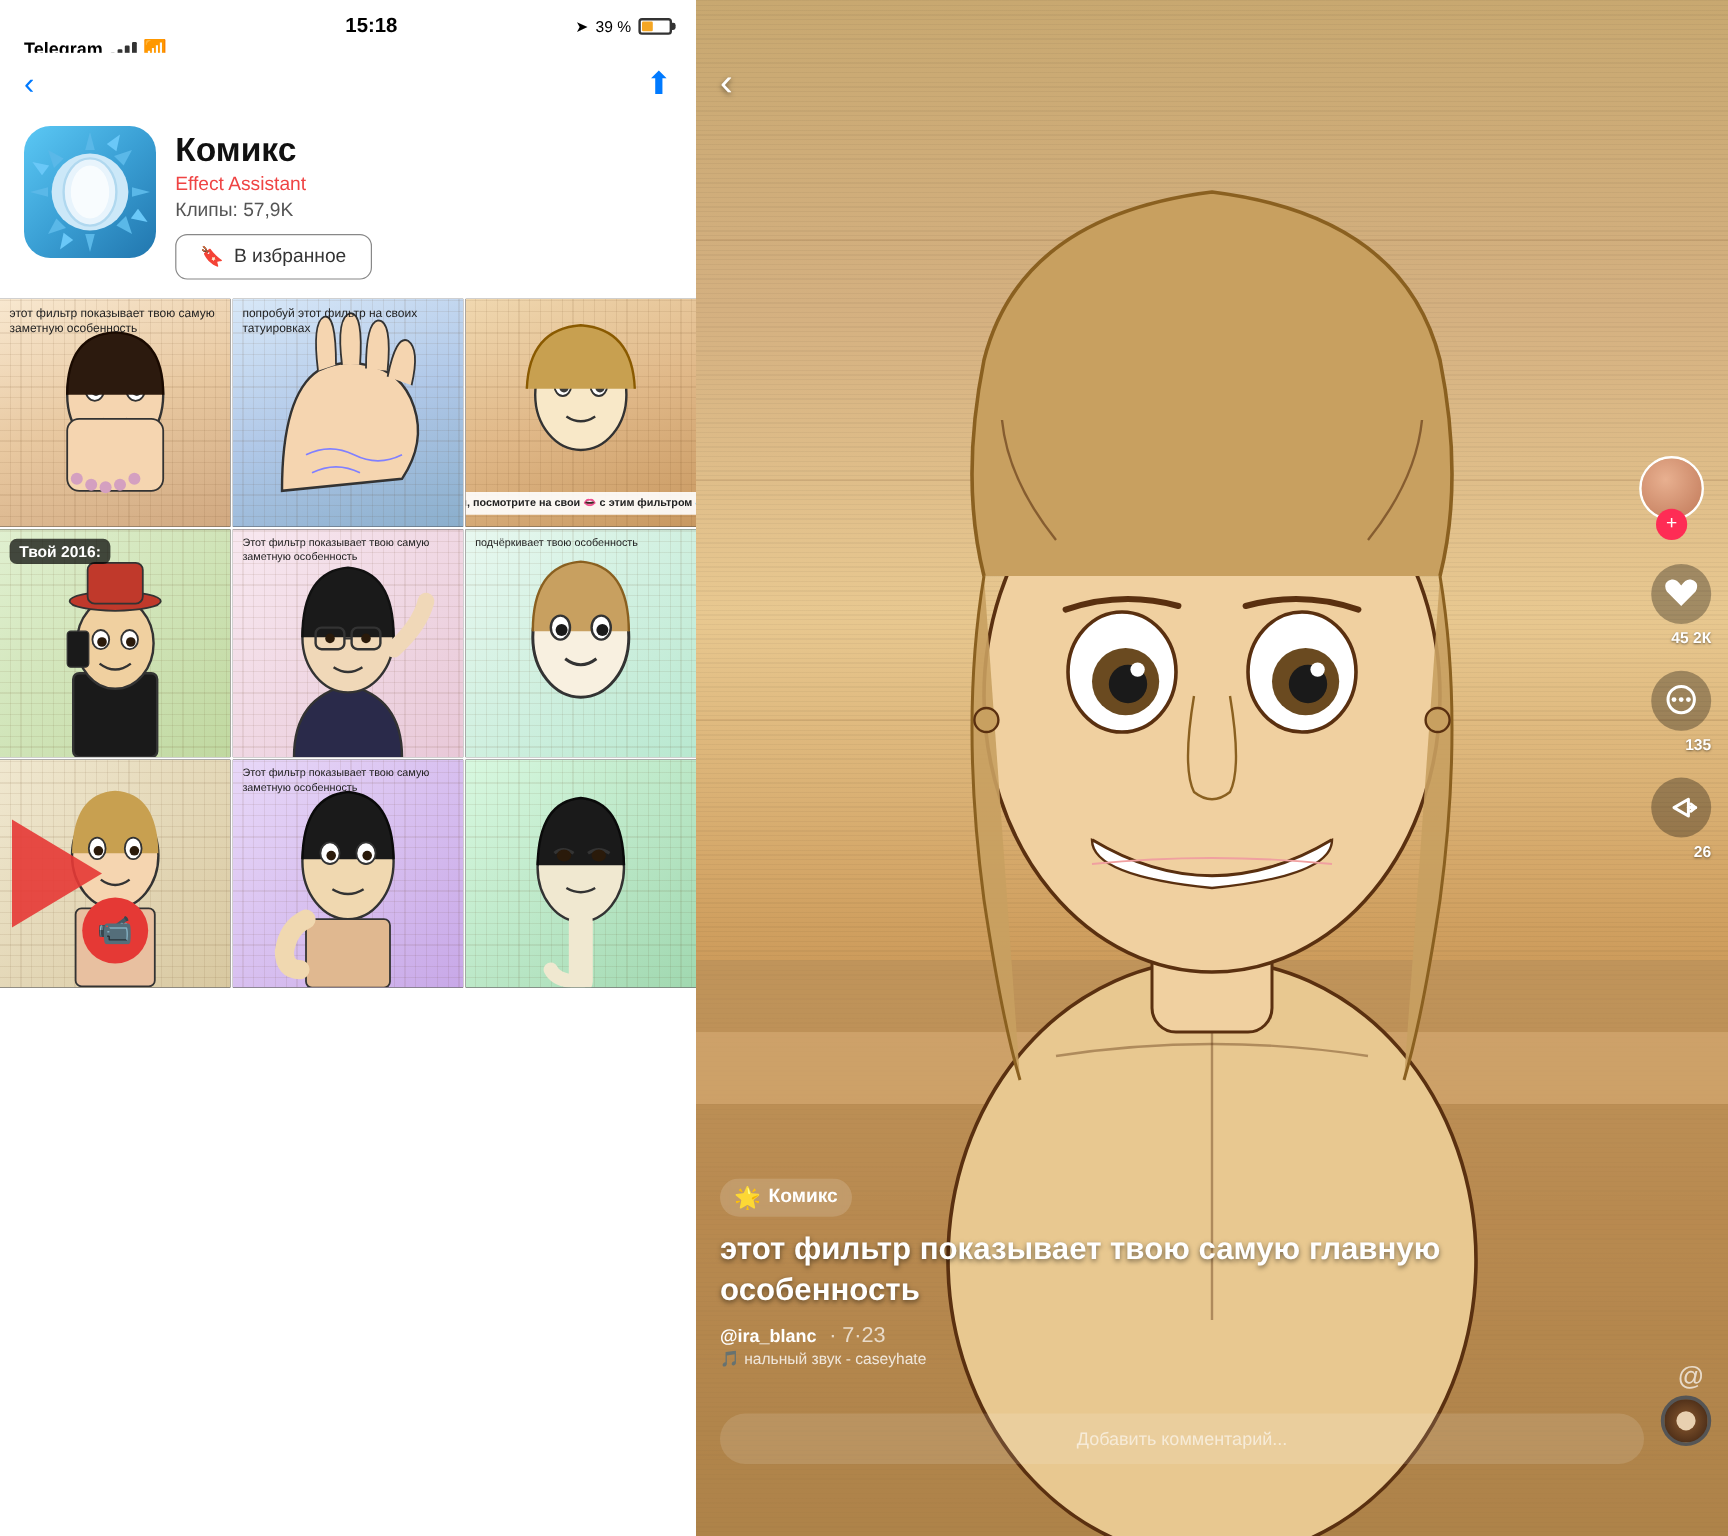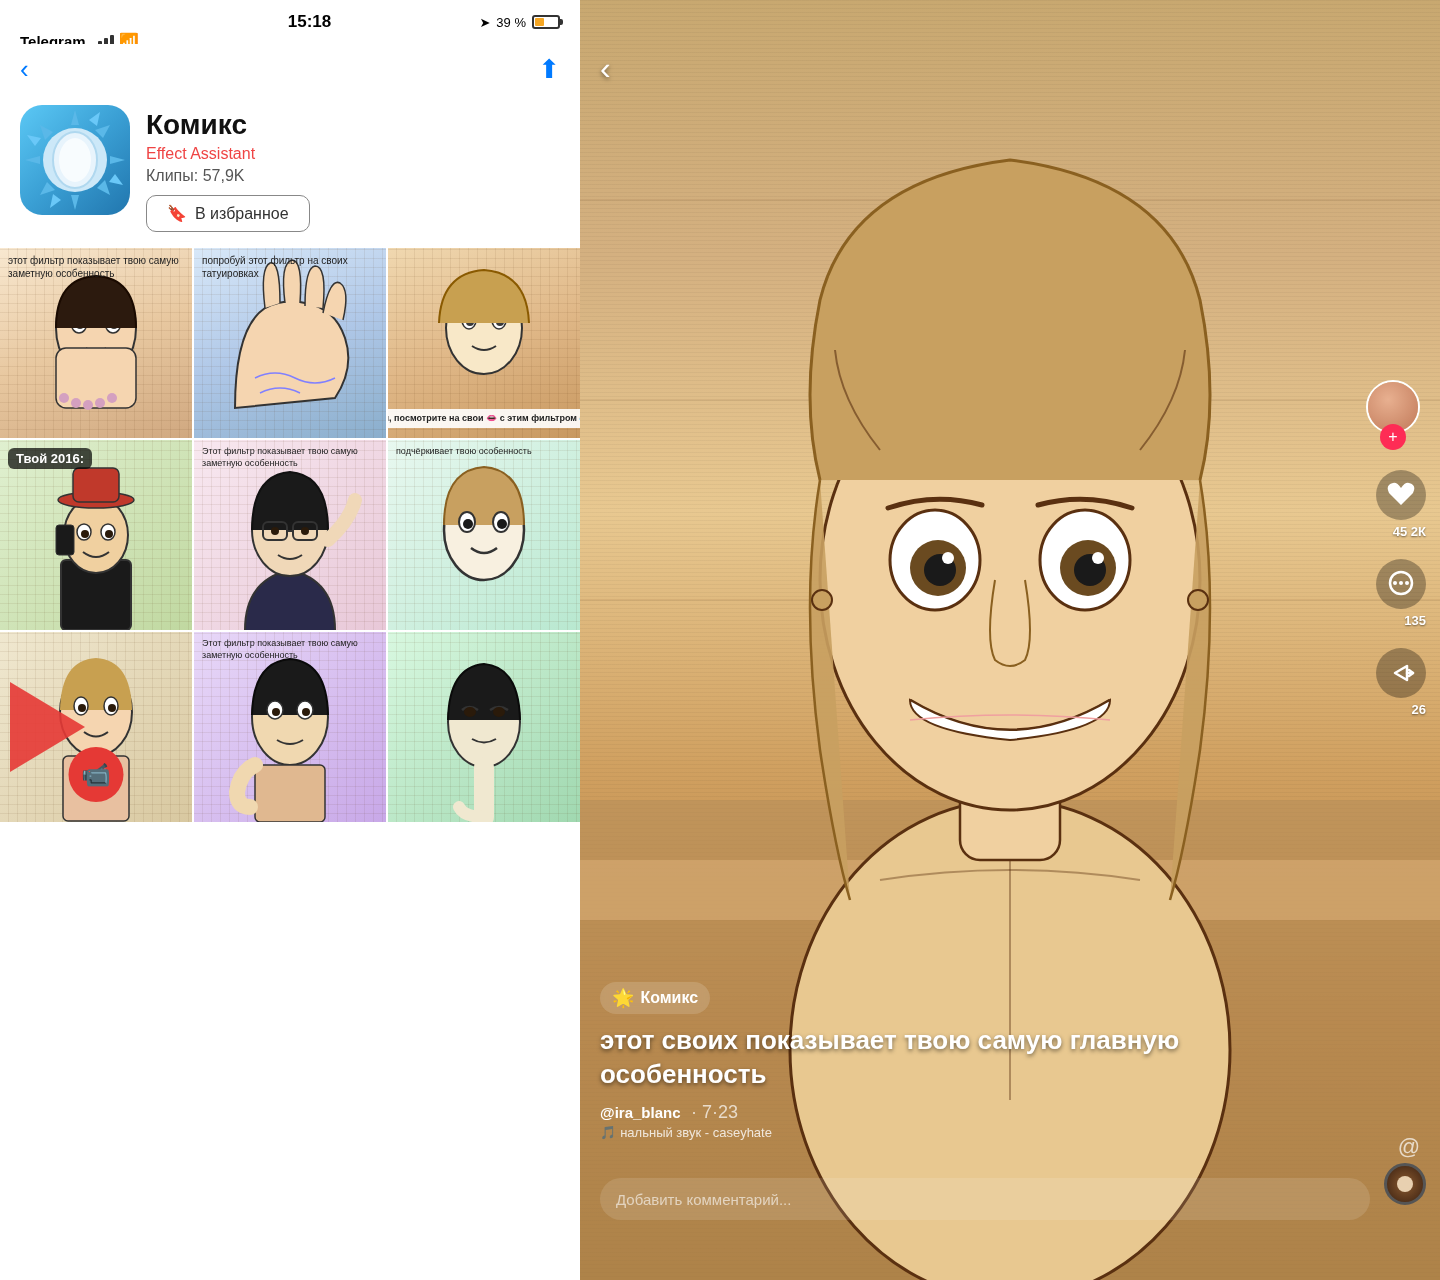--- a/index.html
+++ b/index.html
@@ -401,20 +401,21 @@
       bottom: 60px;
       left: 20px;
       right: 70px;
       height: 42px;
       background: rgba(255,255,255,0.12);
       border-radius: 22px;
       display: flex;
       align-items: center;
       padding: 0 16px;
       z-index: 10;
+      justify-content: center;
     }
     .comment-placeholder {
       font-size: 15px;
       color: rgba(255,255,255,0.6);
     }
     .comment-icons {
       position: absolute;
       bottom: 68px;
       right: 14px;
       display: flex;
@@ -830,21 +831,21 @@
       </div>
       <span class="action-count">26</span>
     </div>
   </div>
 
   <div class="video-caption">
     <div class="caption-filter-badge">
       <span class="filter-emoji">🌟</span>
       <span class="filter-name">Комикс</span>
     </div>
-    <div class="caption-main">этот своих показывает твою самую главную особенность</div>
+    <div class="caption-main">этот фильтр показывает твою самую главную особенность</div>
     <div>
       <span class="caption-username">@ira_blanc</span>
       <span class="caption-date">· 7·23</span>
     </div>
     <div class="caption-music">
       <span>🎵</span>
       <span>нальный звук - caseyhate</span>
     </div>
   </div>
 

